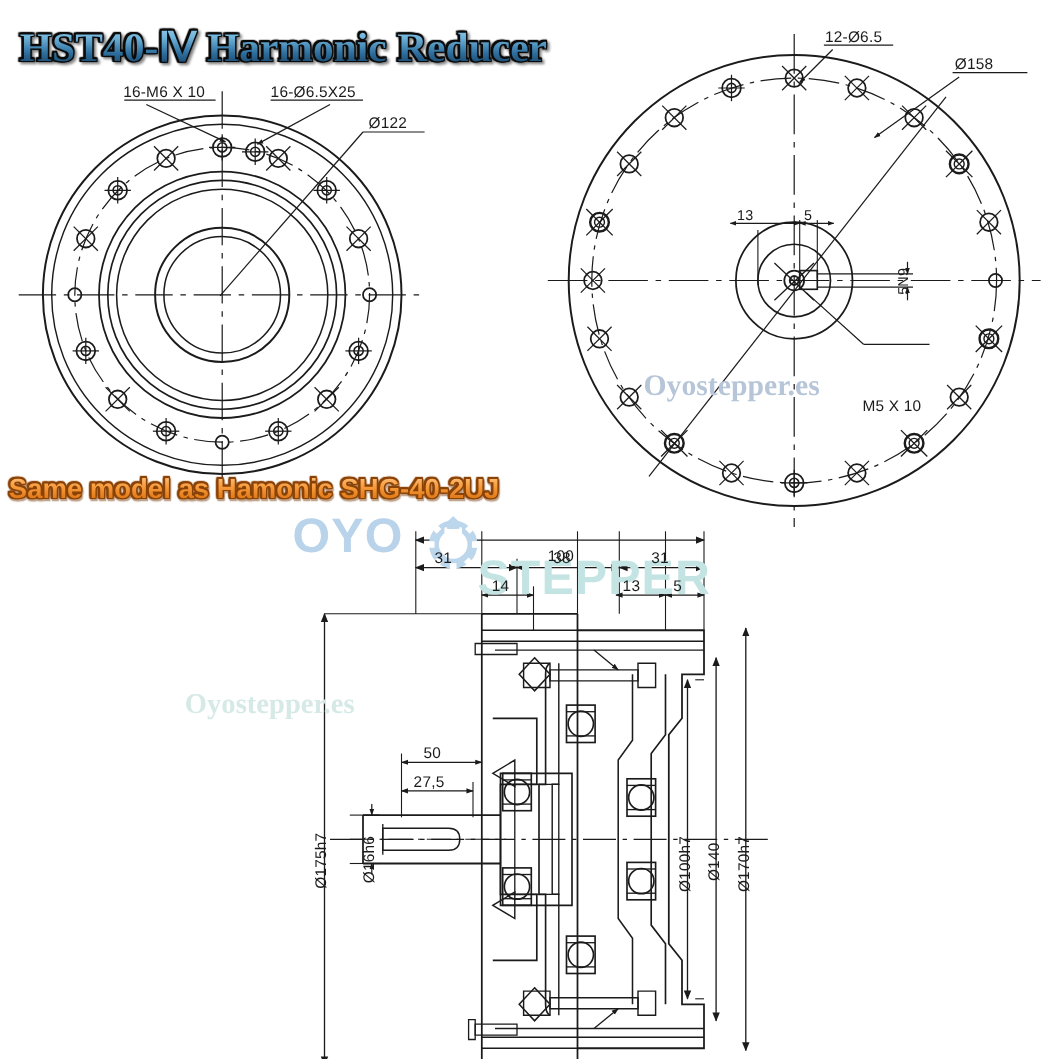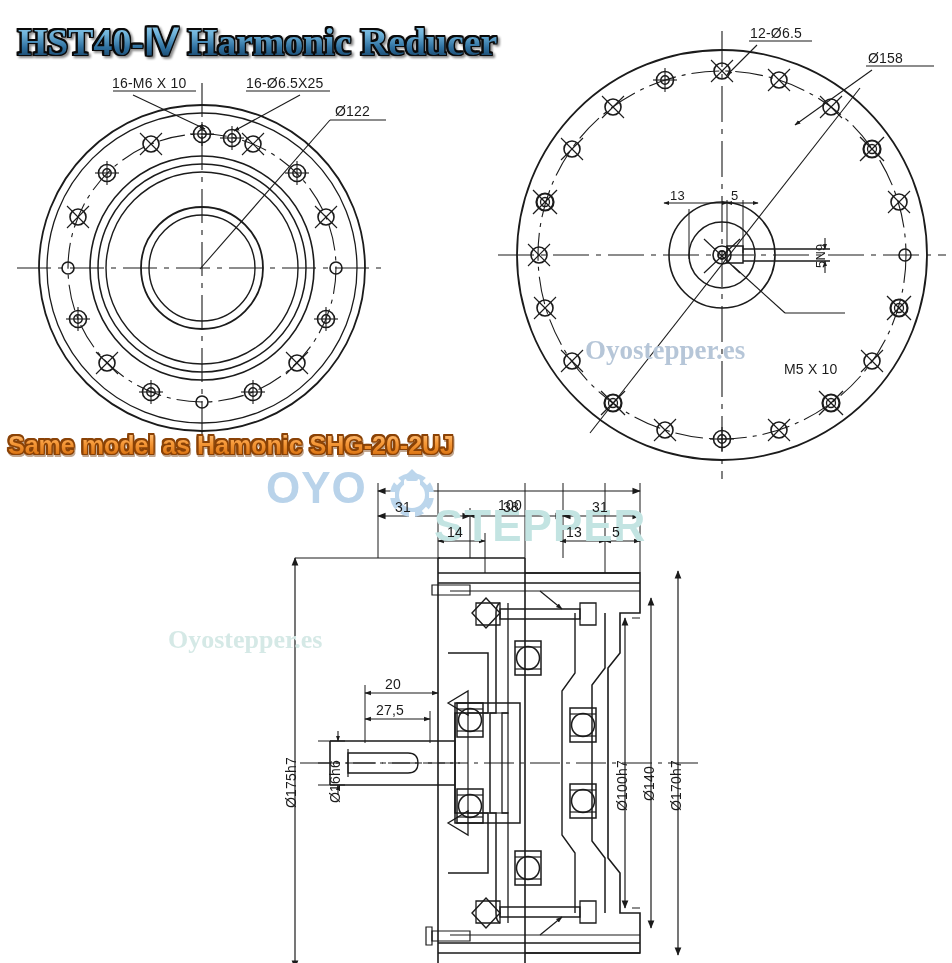--- a/index.html
+++ b/index.html
@@ -330,21 +330,21 @@
       <line x1="651" y1="585" x2="651" y2="915" stroke-width="1.2" marker-start="url(#ah)" marker-end="url(#ah)"></line>
 
       <line x1="678" y1="558" x2="678" y2="942" stroke-width="1.2" marker-start="url(#ah)" marker-end="url(#ah)"></line>
       <line x1="640" y1="605" x2="632" y2="605" stroke-width="1"></line>
       <line x1="640" y1="895" x2="632" y2="895" stroke-width="1"></line>
     </g>
   </svg>
 
   <div id="title-block">HST40-Ⅳ Harmonic Reducer</div>
 
-  <div id="subtitle-block">Same model as Hamonic SHG-20-2UJ</div>
+  <div id="subtitle-block">Same model as Hamonic SHG-40-2UJ</div>
 
   <div id="wm-big">
     <span class="oyo">OYO</span>
     <span class="gearmark">
       <svg width="56" height="56" viewBox="0 0 56 56" xmlns="http://www.w3.org/2000/svg">
         <g fill="#bcd6ec">
           <path d="M28 4 L33 9 L23 9 Z"></path>
           <circle cx="28" cy="30" r="22"></circle>
         </g>
         <circle cx="28" cy="30" r="13" fill="#ffffff"></circle>
@@ -382,21 +382,21 @@
   <div class="lbl sm rot90" style="left:813px; top:255px;">5N9</div>
   <div class="lbl" style="left:784px; top:300px;margin-top:48px;">M5 X 10</div>
 
   <div class="lbl" style="left:498px; top:460px;margin-top:24px;">100</div>
   <div class="lbl" style="left:395px; top:486px;">31</div>
   <div class="lbl" style="left:503px; top:486px;">38</div>
   <div class="lbl" style="left:592px; top:486px;">31</div>
   <div class="lbl" style="left:447px; top:511px;text-align:center;">14</div>
   <div class="lbl" style="left:566px; top:511px;">13</div>
   <div class="lbl" style="left:612px; top:511px;">5</div>
-  <div class="lbl" style="left:385px; top:663px;">20</div>
+  <div class="lbl" style="left:385px; top:663px;">50</div>
   <div class="lbl" style="left:376px; top:689px;">27,5</div>
 
   <div class="lbl rot90" style="left:283px; top:795px;">Ø175h7</div>
   <div class="lbl rot90" style="left:327px; top:790px;">Ø16h6</div>
   <div class="lbl rot90" style="left:614px; top:798px;">Ø100h7</div>
   <div class="lbl rot90" style="left:641px; top:788px;">Ø140</div>
   <div class="lbl rot90" style="left:668px; top:798px;">Ø170h7</div>
 
 </div>
 

